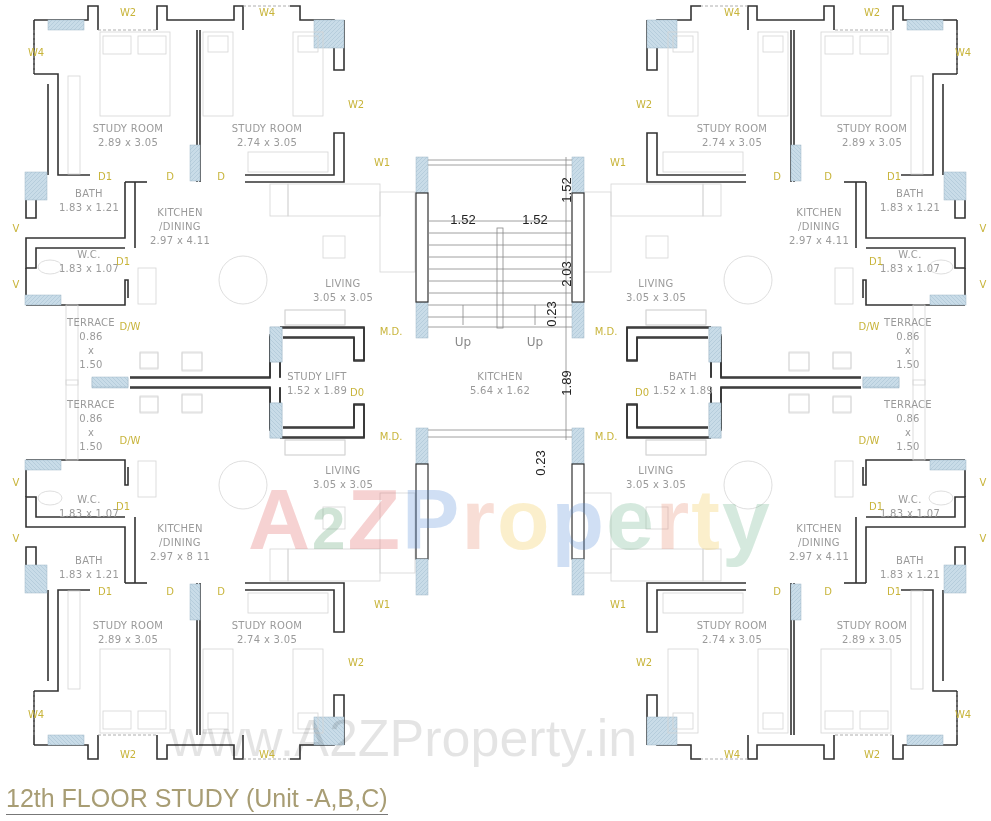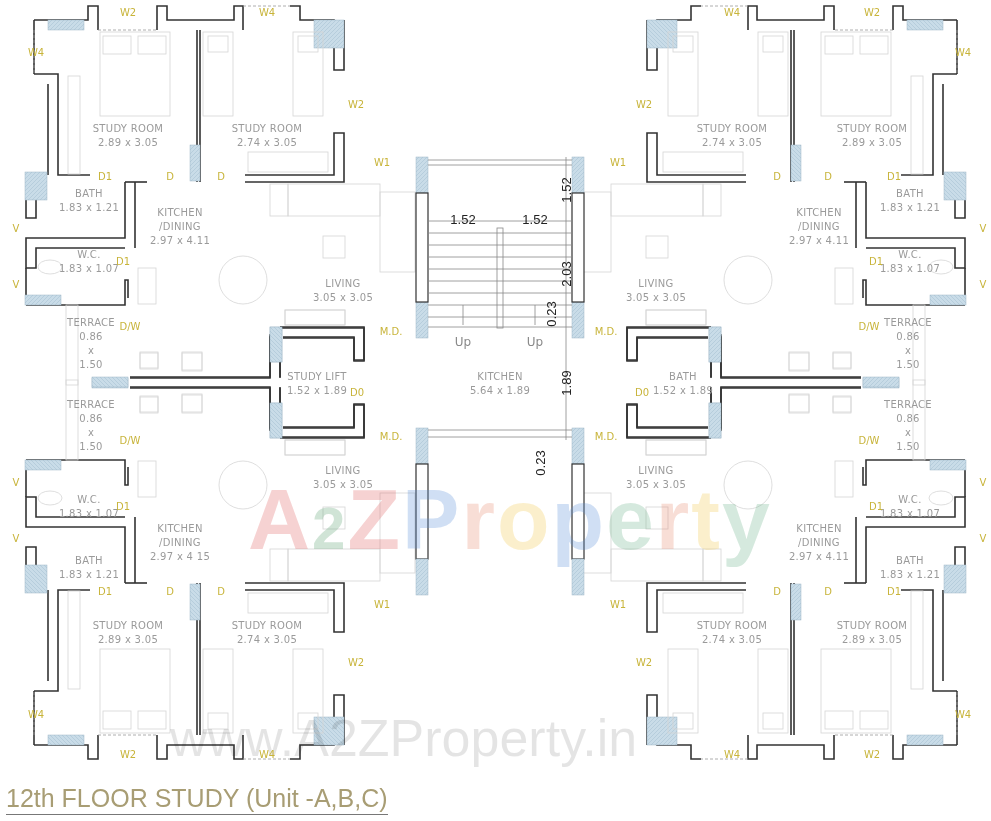--- a/index.html
+++ b/index.html
@@ -174,34 +174,34 @@
       <div style="white-space: pre;">1.52 x 1.89</div>
     </div>
     <div class="lbl" style="left: 91px; top: 398px;">
       <div style="white-space: pre;">TERRACE</div>
       <div style="white-space: pre;">0.86
 x
 1.50</div>
     </div>
     <div class="lbl" style="left: 500px; top: 370px;">
       <div style="white-space: pre;">KITCHEN</div>
-      <div style="white-space: pre;">5.64 x 1.89</div>
+      <div style="white-space: pre;">5.64 x 1.62</div>
     </div>
     <div class="lbl" style="left: 343px; top: 464px;">
       <div style="white-space: pre;">LIVING</div>
       <div style="white-space: pre;">3.05 x 3.05</div>
     </div>
     <div class="lbl" style="left: 89px; top: 493px;">
       <div style="white-space: pre;">W.C.</div>
       <div style="white-space: pre;">1.83 x 1.07</div>
     </div>
     <div class="lbl" style="left: 180px; top: 522px;">
       <div style="white-space: pre;">KITCHEN
 /DINING</div>
-      <div style="white-space: pre;">2.97 x 4 15</div>
+      <div style="white-space: pre;">2.97 x 8 11</div>
     </div>
     <div class="lbl" style="left: 89px; top: 554px;">
       <div style="white-space: pre;">BATH</div>
       <div style="white-space: pre;">1.83 x 1.21</div>
     </div>
     <div class="lbl" style="left: 128px; top: 619px;">
       <div style="white-space: pre;">STUDY ROOM</div>
       <div style="white-space: pre;">2.89 x 3.05</div>
     </div>
     <div class="lbl" style="left: 267px; top: 619px;">

